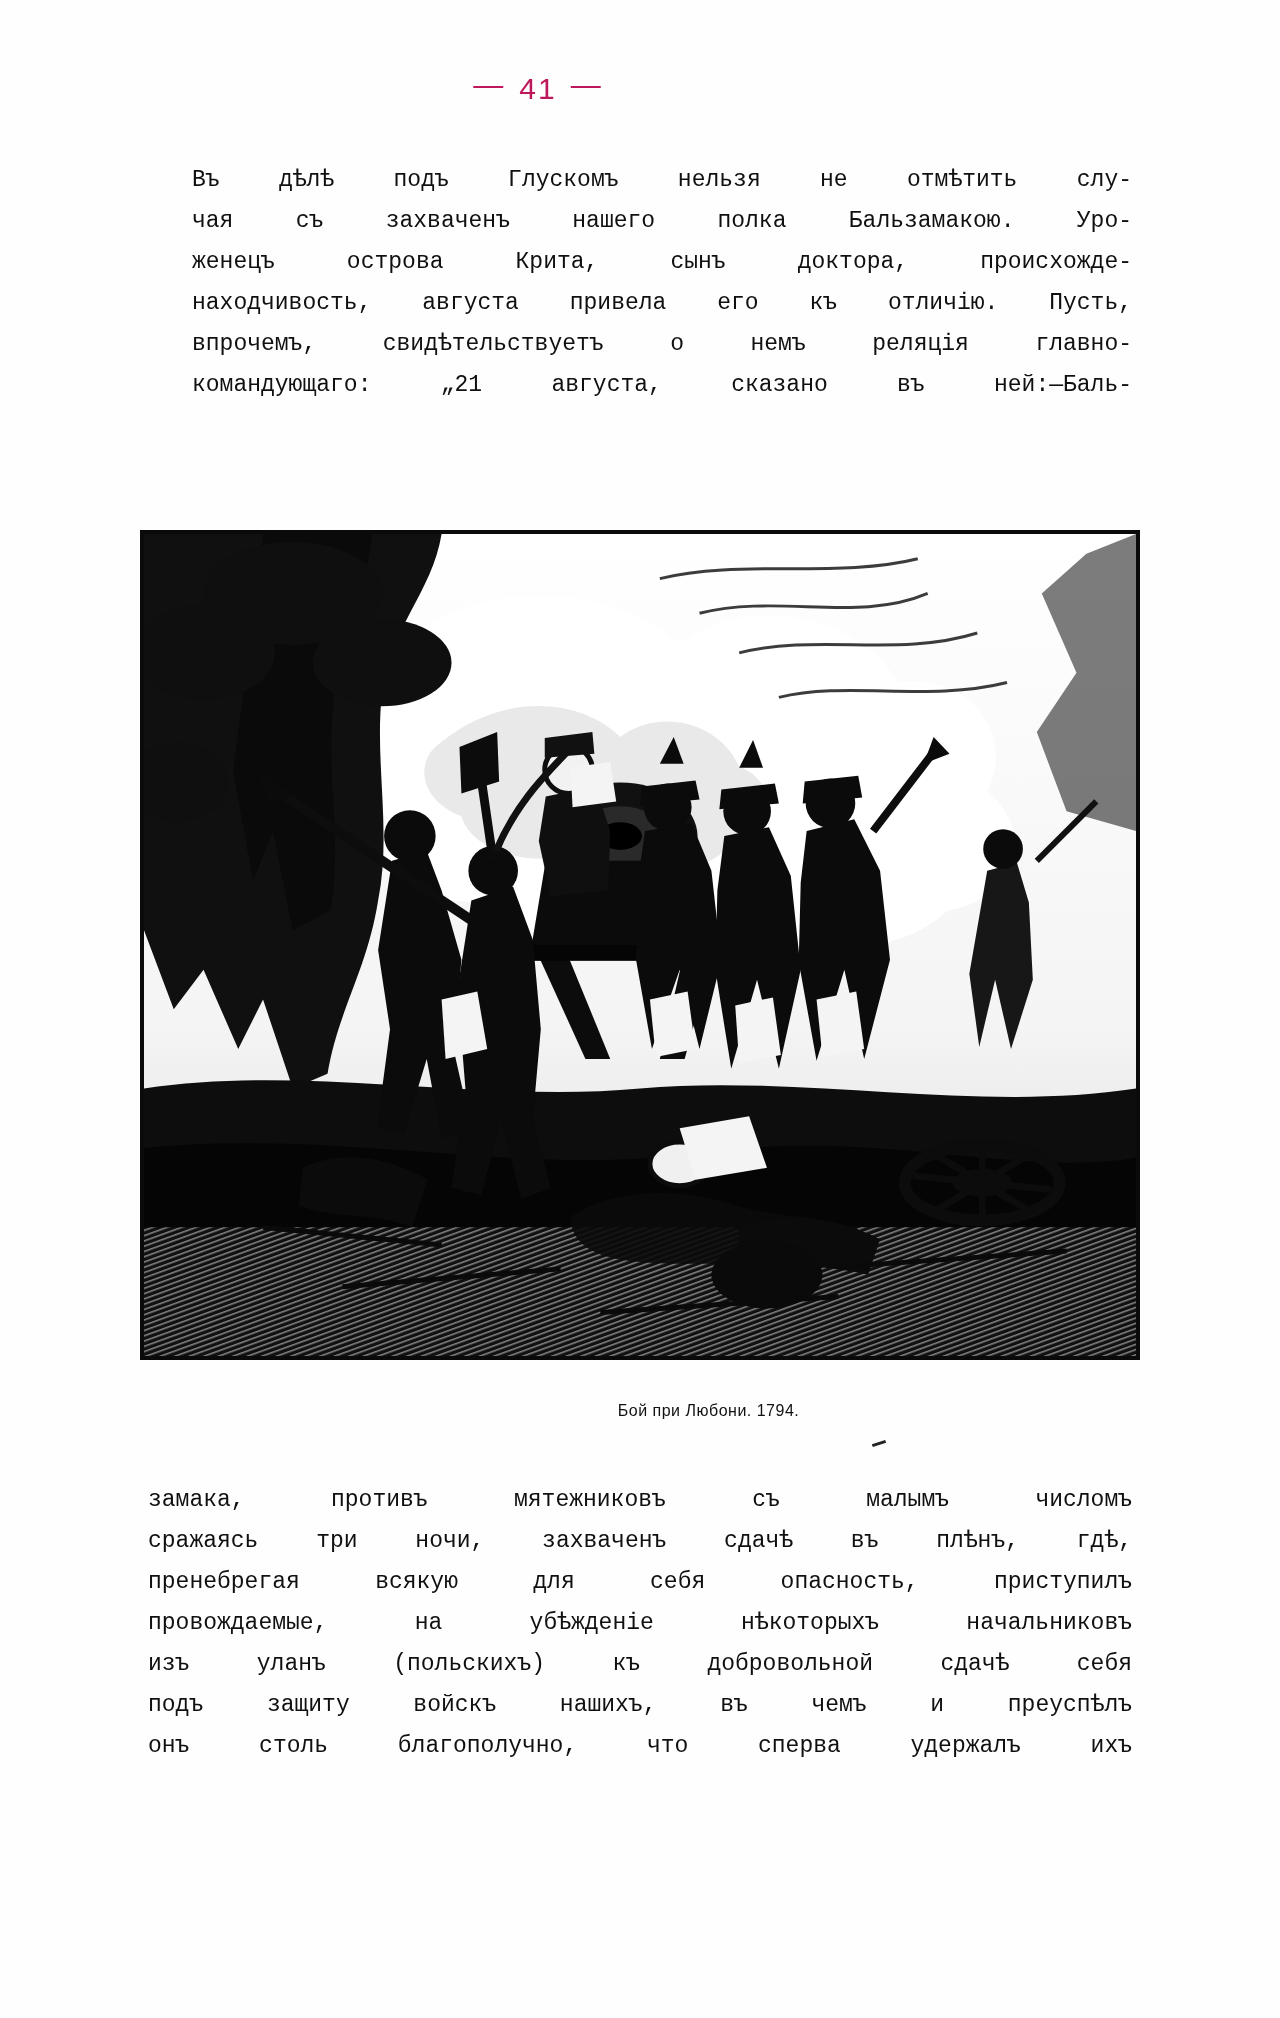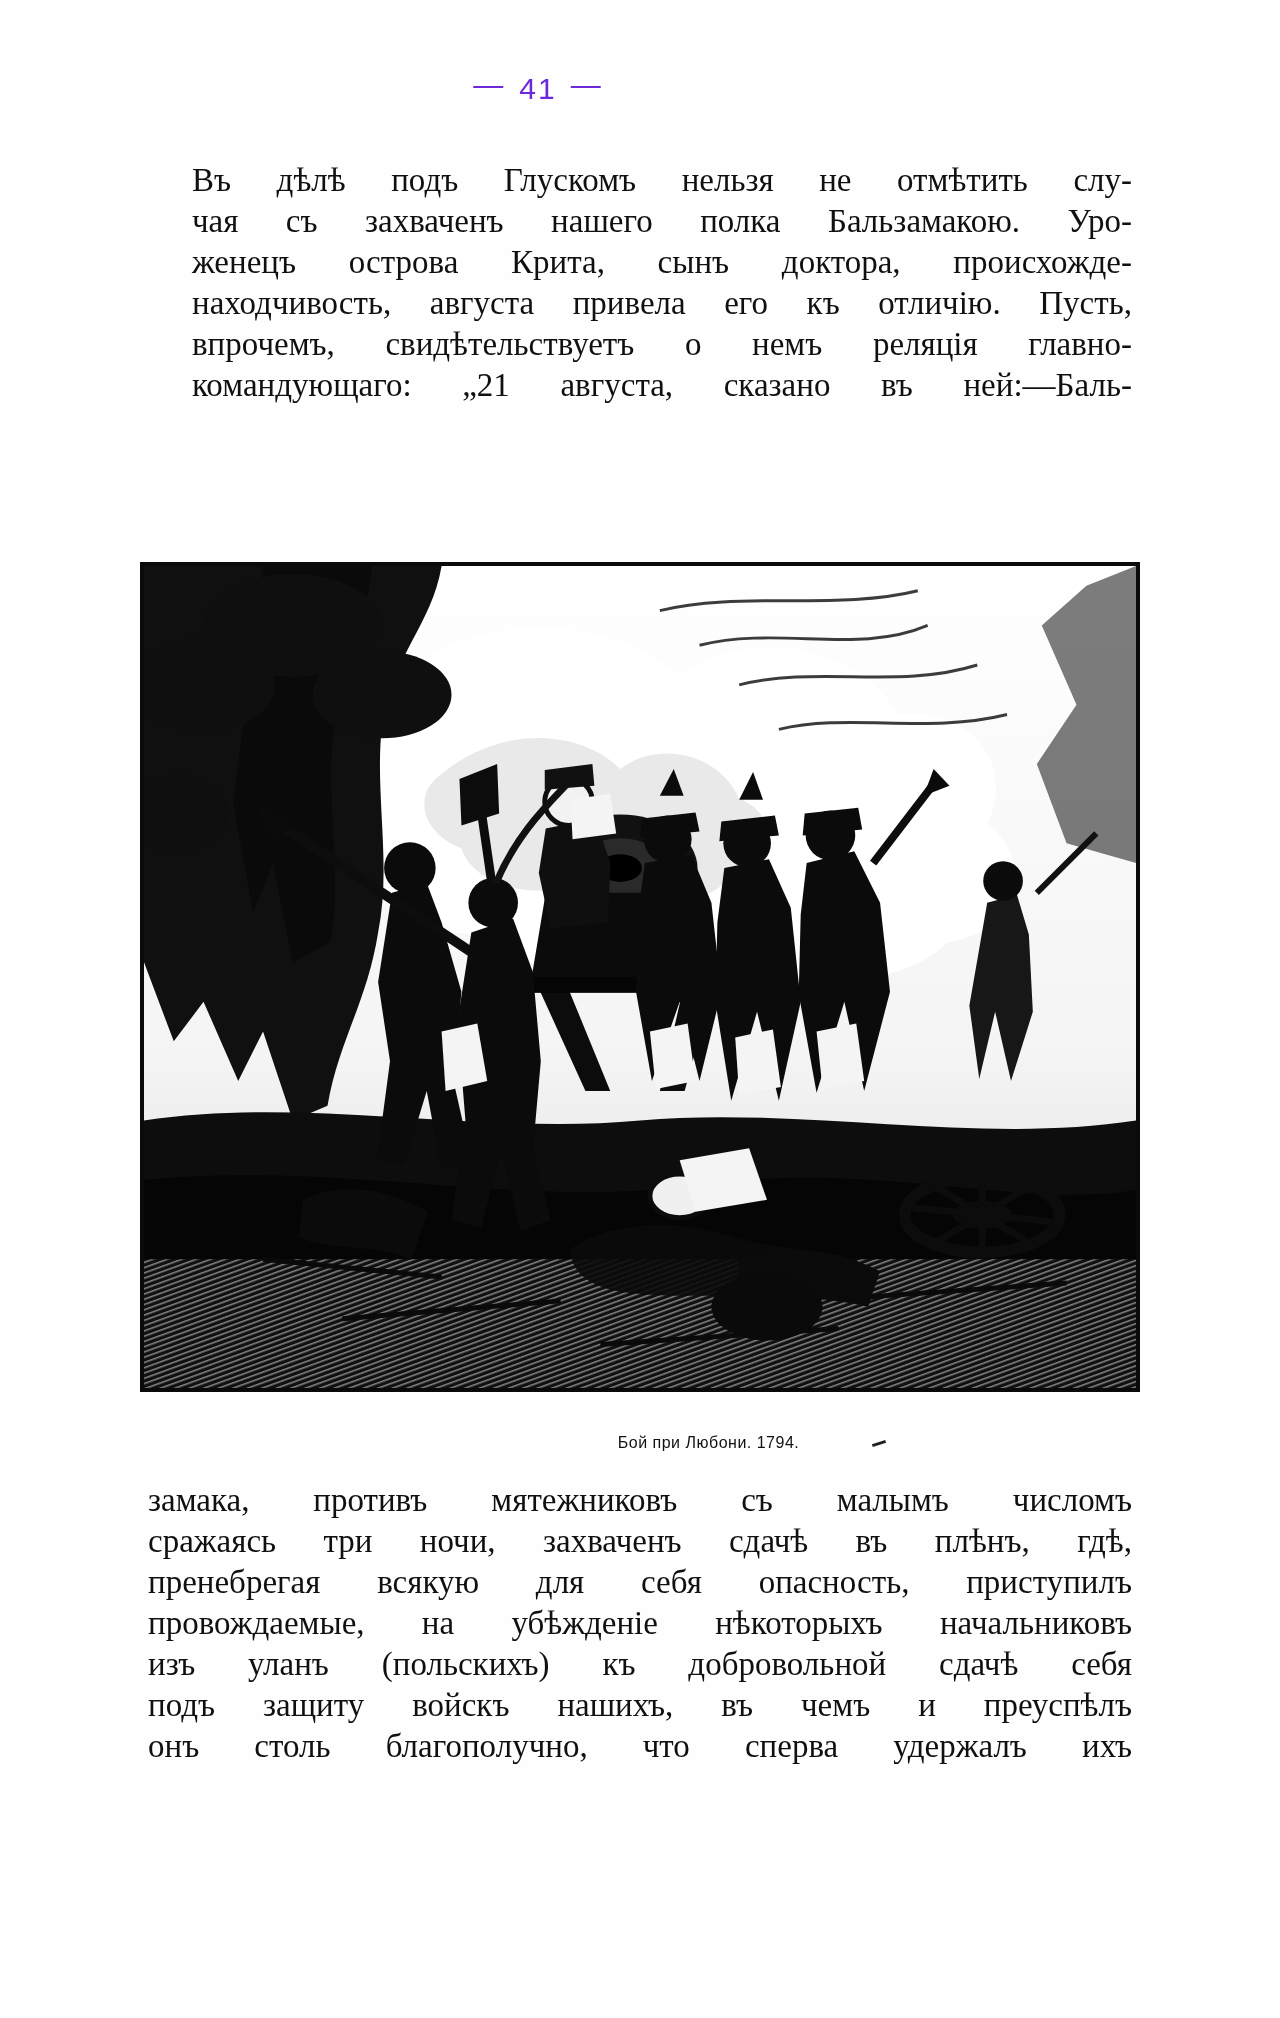--- a/index.html
+++ b/index.html
@@ -24,34 +24,34 @@
   }
   .page-number {
     position: absolute;
     top: 72px;
     left: 0;
     width: 1076px;
     text-align: center;
     font-size: 30px;
     letter-spacing: 2px;
     font-family: "Liberation Sans", sans-serif;
-    color: #6d28d9;
+    color: #be185d;
   }
   .page-number .dash {
     display: inline-block;
     padding: 0 14px;
     position: relative;
     top: -4px;
   }
   .body-text {
     position: absolute;
     left: 148px;
     width: 984px;
-    font-family: Liberation Serif, serif;
-    font-size: 33px;
+    font-family: Liberation Mono, monospace;
+    font-size: 23px;
     line-height: 41px;
     color: #101010;
     text-align: justify;
     text-justify: inter-word;
   }
   .body-text.top { top: 160px; }
   .body-text.bottom { top: 1480px; }
   .body-text p {
     margin: 0;
   }
@@ -65,21 +65,20 @@
   .line.justify {
     text-align: justify;
     text-align-last: justify;
     white-space: normal;
   }
   .figure {
     position: absolute;
     left: 140px;
     top: 530px;
     width: 1137px;
-    margin-top: 32px;
   }
   .figure-frame {
     width: 1000px;
     height: 830px;
     border: 4px solid #0a0a0a;
     box-sizing: border-box;
     background: #f2f2f2;
     position: relative;
     overflow: hidden;
   }

